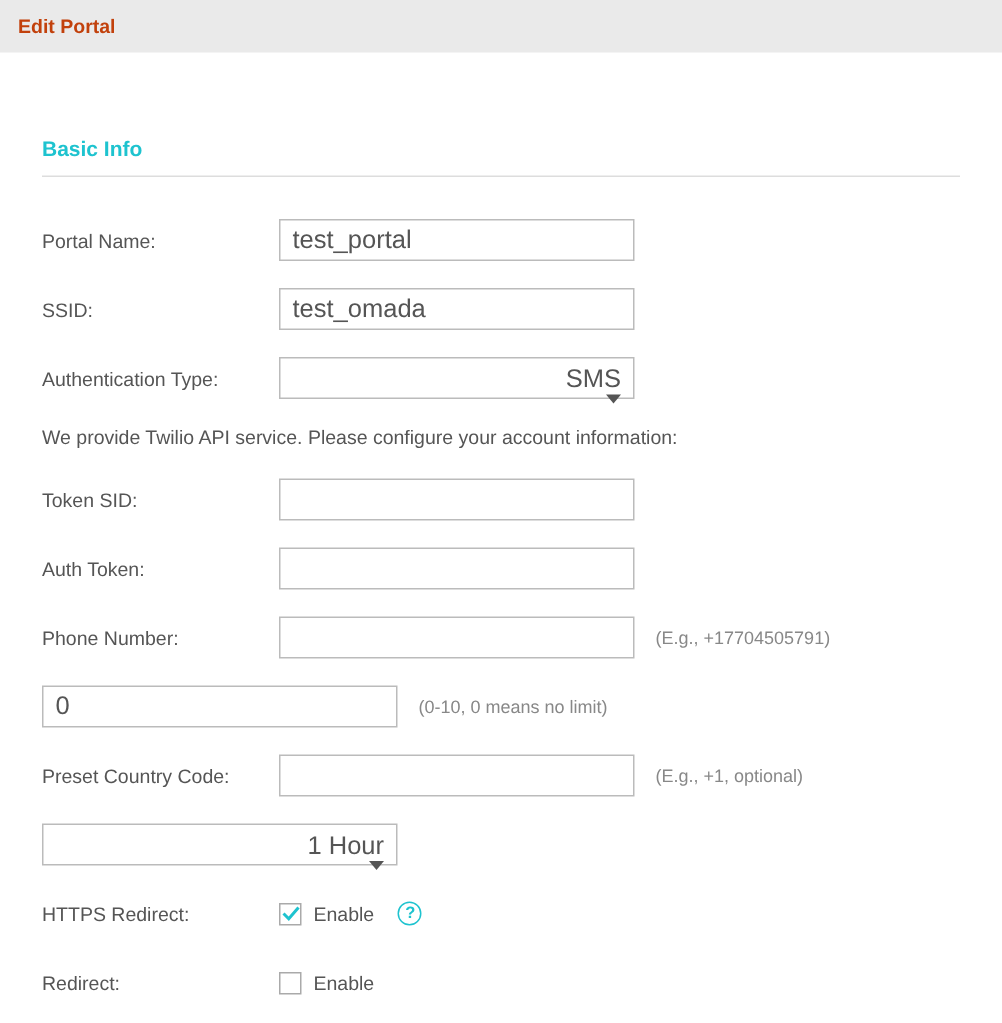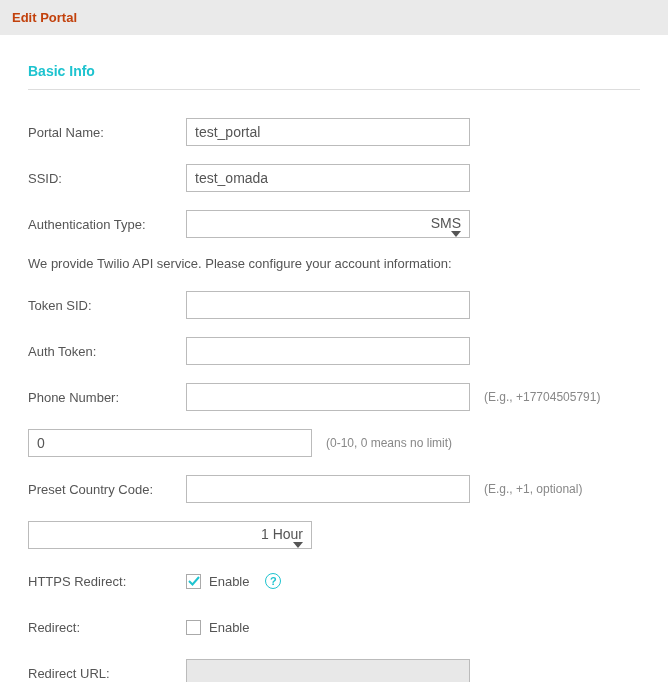--- a/index.html
+++ b/index.html
@@ -24,39 +24,40 @@
     .content {
       padding: 28px 28px 10px 28px;
     }
     .section-title {
       color: #1ec3cf;
       font-weight: bold;
       font-size: 14px;
       padding-bottom: 10px;
       border-bottom: 1px solid #ddd;
       margin-bottom: 28px;
+      margin-top: 28px;
     }
     .form-row {
       display: flex;
       align-items: center;
       margin-bottom: 18px;
       min-height: 28px;
     }
     .form-label {
       width: 158px;
       color: #555;
       font-size: 13px;
       flex-shrink: 0;
     }
     .text-input, .select-wrap {
-      width: 284px;
+      width: 237px;
       height: 28px;
       border: 1px solid #bbb;
       padding: 4px 8px;
-      font-size: 14px;
+      font-size: 17px;
       color: #555;
       background: #fff;
       font-family: inherit;
     }
     .text-input:disabled {
       background: #e8e8e8;
     }
     .select-wrap {
       display: flex;
       align-items: flex-end;

